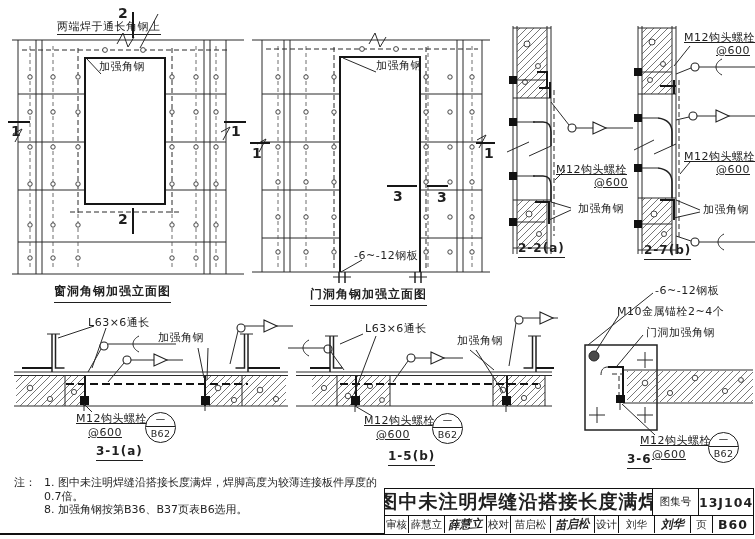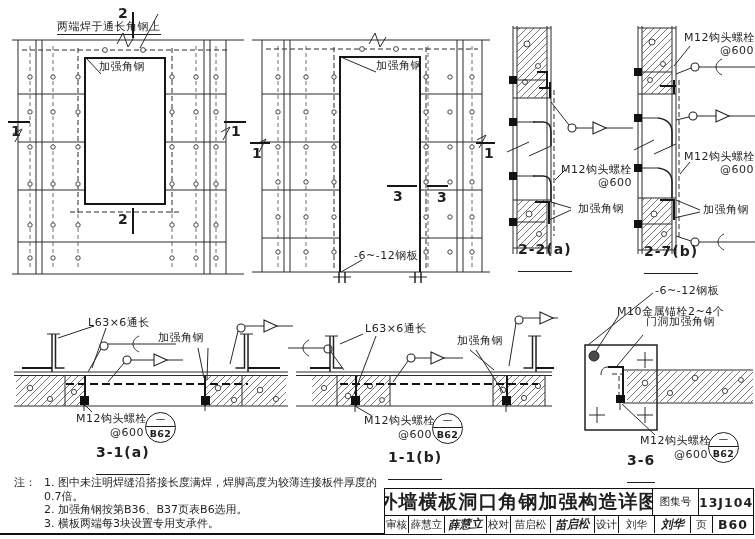--- a/index.html
+++ b/index.html
@@ -9,29 +9,29 @@
   svg .s1{stroke:#2a2a2a;stroke-width:1;fill:none;}
   svg .s15{stroke:#222;stroke-width:1.5;fill:none;}
   svg .s2{stroke:#161616;stroke-width:2;fill:none;}
   svg .d{stroke:#2a2a2a;stroke-width:1;fill:none;stroke-dasharray:5 3;}
   svg .dt{stroke:#4a4a4a;stroke-width:0.8;fill:none;stroke-dasharray:4 3;}
   svg .db{stroke:#111;stroke-width:2;fill:none;stroke-dasharray:8 4;}
   svg .cir{stroke:#333;stroke-width:0.9;fill:#fff;}
   svg .blk{fill:#111;stroke:none;}
   svg .wf{stroke:#222;stroke-width:1.1;fill:#fff;}
   .lbl{position:absolute;font-size:11px;line-height:13px;white-space:nowrap;letter-spacing:0.5px;}
-  .lbl.r{text-align:right;}
+  .lbl.r{text-decoration:underline;}
   .callout-u{border-bottom:1px solid #222;padding-bottom:1px;}
   .mark{position:absolute;font-size:14px;font-weight:bold;line-height:14px;}
-  .dtitle{position:absolute;font-size:14px;font-weight:bold;letter-spacing:1px;
-          border-bottom:1.6px solid #1f1f1f;padding-bottom:14px;white-space:nowrap;}
+  .dtitle{position:absolute;font-size:12px;font-weight:bold;letter-spacing:1px;
+          border-bottom:1.6px solid #1f1f1f;padding-bottom:2px;white-space:nowrap;}
   .refbub{position:absolute;width:29px;height:29px;border:1.4px solid #1f1f1f;border-radius:50%;
           background:#fff;font-size:9.5px;text-align:center;z-index:5;}
   .refbub .t{display:block;height:13px;line-height:13px;border-bottom:1px solid #1f1f1f;}
-  .refbub .b{display:block;height:13px;line-height:13px;font-weight:bold;letter-spacing:0.3px;}
+  .refbub .b{display:block;height:13px;line-height:13px;font-weight:normal;letter-spacing:0.3px;}
   #notes{position:absolute;left:14px;top:476px;width:372px;font-size:11px;line-height:13.5px;}
   #notes .row{display:flex;}
   #notes .pre{flex:0 0 30px;}
   #tblock{position:absolute;left:384px;top:488px;width:370px;height:47px;
           border:1.8px solid #111;box-sizing:border-box;background:#fff;z-index:6;}
   #tblock .r1{display:flex;height:27px;border-bottom:1.2px solid #111;box-sizing:border-box;}
   #tblock .r2{display:flex;height:17px;box-sizing:border-box;}
   #tblock .c{border-right:1.2px solid #111;box-sizing:border-box;display:flex;
              align-items:center;justify-content:center;overflow:hidden;}
   #tblock .c:last-child{border-right:none;}
@@ -125,20 +125,21 @@
     <polyline class="s1" points="150,12 132,46"></polyline>
     <polyline class="s1" points="93,72 79,57"></polyline>
   </svg>
 
   <span class="mark" style="left:118px;top:6px">2</span>
   <span class="lbl callout-u" style="left:57px;top:20px">两端焊于通长角钢上</span>
   <span class="lbl" style="left:99px;top:60px">加强角钢</span>
   <span class="mark" style="left:11px;top:124px">1</span>
   <span class="mark" style="left:231px;top:124px">1</span>
   <span class="mark" style="left:118px;top:212px">2</span>
+  <span class="dtitle" style="left:54px;top:283px">窗洞角钢加强立面图</span>
 
   <svg class="pnl" style="left:250px;top:2px" width="245" height="300" viewBox="0 0 245 300">
     <line class="s1" x1="2" y1="38" x2="240" y2="38"></line>
     <polyline class="s1" points="119,42 125,31 130,45 136,35"></polyline>
     <line class="s1" x1="2" y1="270" x2="240" y2="270"></line>
     <line class="s1" x1="12" y1="38" x2="12" y2="270"></line>
     <line class="s1" x1="232" y1="38" x2="232" y2="270"></line>
     <line class="s1" x1="34" y1="38" x2="34" y2="270"></line>
       <line class="s1" x1="40" y1="38" x2="40" y2="270"></line>
     <line class="s1" x1="207" y1="38" x2="207" y2="270"></line>
@@ -216,20 +217,21 @@
     <polyline class="s1" points="126,70 93,56"></polyline>
     <polyline class="s1" points="112,258 91,270"></polyline>
   </svg>
 
   <span class="lbl" style="left:376px;top:59px">加强角钢</span>
   <span class="mark" style="left:252px;top:146px">1</span>
   <span class="mark" style="left:484px;top:146px">1</span>
   <span class="mark" style="left:393px;top:189px">3</span>
   <span class="mark" style="left:437px;top:190px">3</span>
   <span class="lbl" style="left:354px;top:249px">-6~-12钢板</span>
+  <span class="dtitle" style="left:310px;top:286px">门洞角钢加强立面图</span>
 
   <svg class="pnl" style="left:505px;top:22px" width="128" height="240" viewBox="0 0 128 240">
     <defs>
       <pattern id="hc1" width="7" height="7" patternUnits="userSpaceOnUse">
         <path d="M0,7 L7,0" stroke="#555" stroke-width="0.8"></path>
       </pattern>
     </defs>
     <line class="s1" x1="8" y1="4" x2="8" y2="232"></line>
       <line class="s1" x1="12" y1="4" x2="12" y2="232"></line>
     <line class="s1" x1="42" y1="4" x2="42" y2="232"></line>
@@ -458,21 +460,21 @@
   </svg>
 
   <span class="lbl" style="left:365px;top:322px">L63×6通长</span>
   <span class="lbl" style="left:457px;top:334px">加强角钢</span>
   <span class="lbl r" style="left:364px;top:414px;width:68px">M12钩头螺栓</span>
   <span class="lbl r" style="left:376px;top:428px;width:56px">@600</span>
   <div class="refbub" style="left:432px;top:413px">
     <span class="t">一</span>
     <span class="b">B62</span>
   </div>
-  <span class="dtitle" style="left:388px;top:449px">1-1(b)</span>
+  <span class="dtitle" style="left:388px;top:449px">1-5(b)</span>
 
   <svg class="pnl" style="left:575px;top:263px" width="180" height="210" viewBox="0 0 180 210">
     <defs>
       <pattern id="hg1" width="7" height="7" patternUnits="userSpaceOnUse">
         <path d="M0,7 L7,0" stroke="#555" stroke-width="0.8"></path>
       </pattern>
     </defs>
     <rect class="s15" x="10" y="82" width="72" height="85"></rect>
     <line class="s1" x1="62" y1="97" x2="78" y2="97"></line>
       <line class="s1" x1="70" y1="89" x2="70" y2="105"></line>
@@ -496,50 +498,46 @@
     <rect class="blk" x="41" y="132" width="9" height="8"></rect>
       <line class="s1" x1="45" y1="140" x2="45" y2="147"></line>
     <line class="s1" x1="78" y1="30" x2="13" y2="82"></line>
     <line class="s1" x1="44" y1="52" x2="21" y2="88"></line>
     <line class="s1" x1="68" y1="72" x2="42" y2="103"></line>
     <line class="s1" x1="80" y1="172" x2="47" y2="141"></line>
   </svg>
 
   <span class="lbl" style="left:655px;top:284px">-6~-12钢板</span>
   <span class="lbl" style="left:617px;top:305px">M10金属锚栓2~4个</span>
-  <span class="lbl" style="left:646px;top:315px">门洞加强角钢</span>
+  <span class="lbl" style="left:646px;top:326px">门洞加强角钢</span>
   <span class="lbl r" style="left:640px;top:434px;width:68px">M12钩头螺栓</span>
   <span class="lbl r" style="left:652px;top:448px;width:56px">@600</span>
   <div class="refbub" style="left:708px;top:432px">
     <span class="t">一</span>
     <span class="b">B62</span>
   </div>
   <span class="dtitle" style="left:627px;top:452px">3-6</span>
 
   <div id="notes">
     <div class="row">
       <span class="pre">注：</span>
       <span>1. 图中未注明焊缝沿搭接长度满焊，焊脚高度为较薄连接板件厚度的0.7倍。</span>
     </div>
     <div class="row">
         <span class="pre"></span>
-        <span>2. 加强角钢按第B36、B37页表B6选用。</span>
-      </div>
-    <div class="row">
-        <span class="pre"></span>
-        <span>3. 横板两端每3块设置专用支承件。</span>
+        <span>8. 加强角钢按第B36、B37页表B6选用。</span>
       </div>
   </div>
 
   <div id="botline"></div>
 
   <div id="tblock">
     <div class="r1">
       <div class="c" style="width:268px">
-        <span class="bigtitle">外墙横板洞口角钢加强构造详图</span>
+        <span class="bigtitle">图中未注明焊缝沿搭接长度满焊</span>
       </div>
       <div class="c" style="width:46px">
         <span class="tb-s">图集号</span>
       </div>
       <div class="c" style="flex:1">
         <span class="tb-n">13J104</span>
       </div>
     </div>
     <div class="r2">
       <div class="c" style="width:24px">

